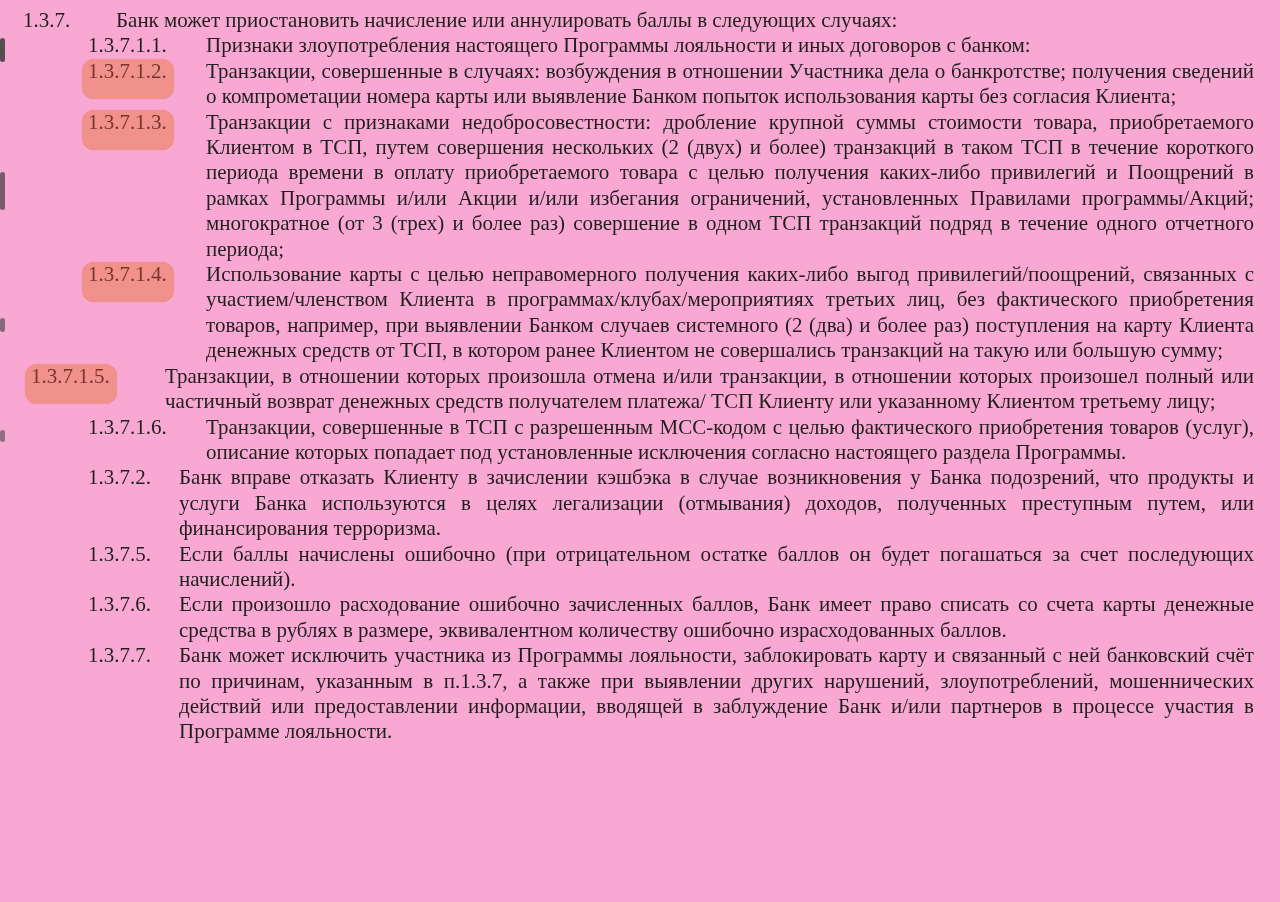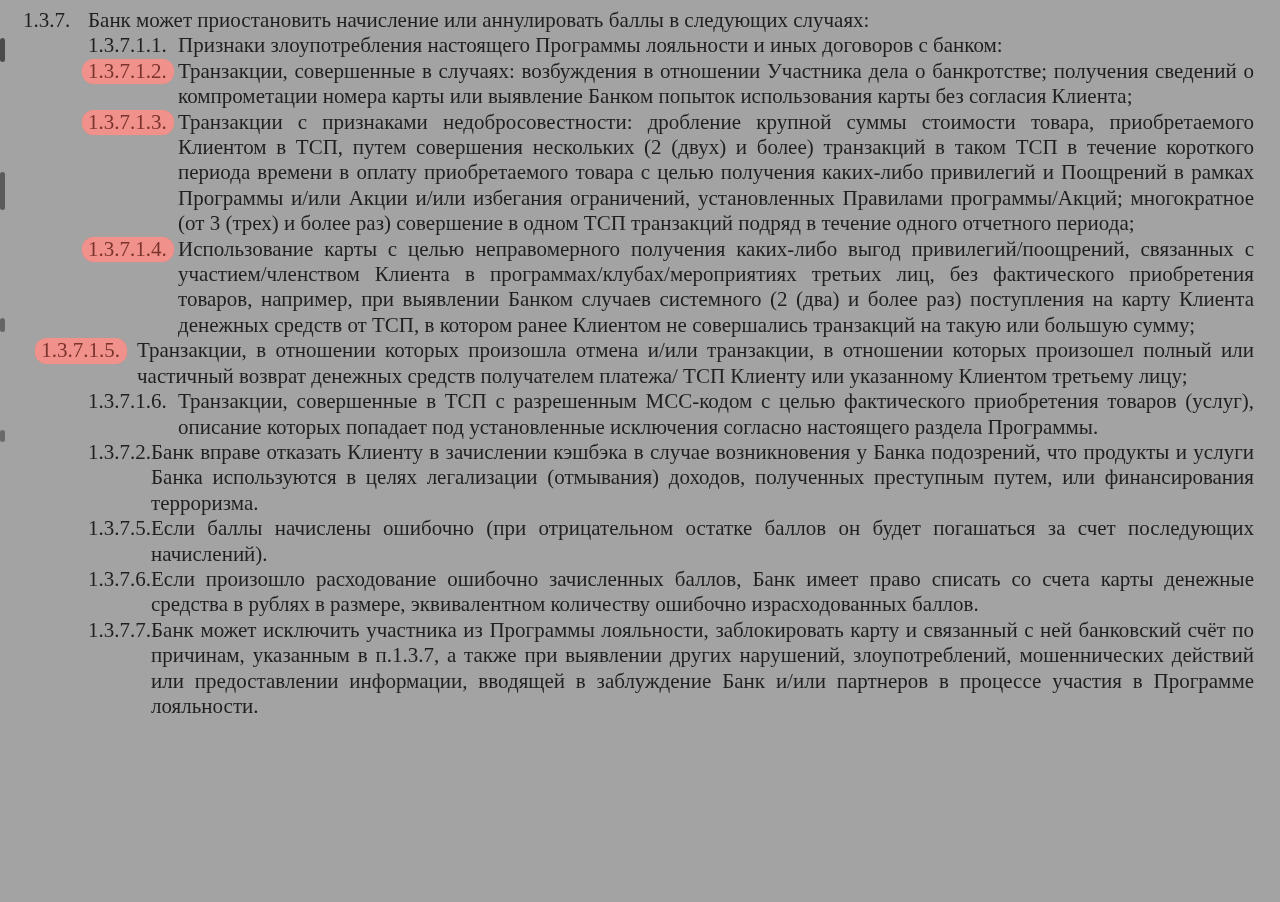--- a/index.html
+++ b/index.html
@@ -12,57 +12,58 @@
     height: 902px;
     overflow: hidden;
     position: relative;
     font-family: "Liberation Serif", "DejaVu Serif", serif;
     color: #1f1f1f;
   }
   .page {
     position: relative;
     width: 1280px;
     height: 902px;
-    background: #a3a3a3;
+    background: #f9a8d4;
     box-sizing: border-box;
     padding: 8px 26px 0 23px;
     font-size: 21px;
     line-height: 25.4px;
   }
   .clause-list { width: 100%; }
   .row {
     display: flex;
     align-items: flex-start;
   }
   .num {
     flex: 0 0 auto;
     white-space: nowrap;
   }
   .numtxt { display: inline-block; }
   .numtxt.hl {
     background: #f1918b;
     border-radius: 12px;
-    padding: 0 7px 0 6px;
+    padding: 0 7px 15px 6px;
     margin-left: -6px;
     color: #7b332e;
     box-shadow: 0 0 1px #e8837d;
   }
   .body {
     flex: 1 1 auto;
     text-align: justify;
+    margin-left: 28px;
   }
   
   .row.top  { margin-left: 0; }
   .row.deep { margin-left: 65px; }
   .row.mid  { margin-left: 65px; }
   .row.out  { margin-left: 8px; }
   .row.top  .num { min-width: 65px; }
   .row.deep .num { min-width: 90px; }
   .row.mid  .num { min-width: 62px; text-decoration: underline; }
-  .row.out  .num { min-width: 106px; text-align: center; }
+  .row.out  .num { min-width: 106px; }
   
   .artifact {
     position: absolute;
     left: 0;
     width: 5px;
     border-radius: 3px;
     background: #3c3c3c;
     opacity: 0.85;
   }
   .a1 { top: 38px;  height: 24px; }

